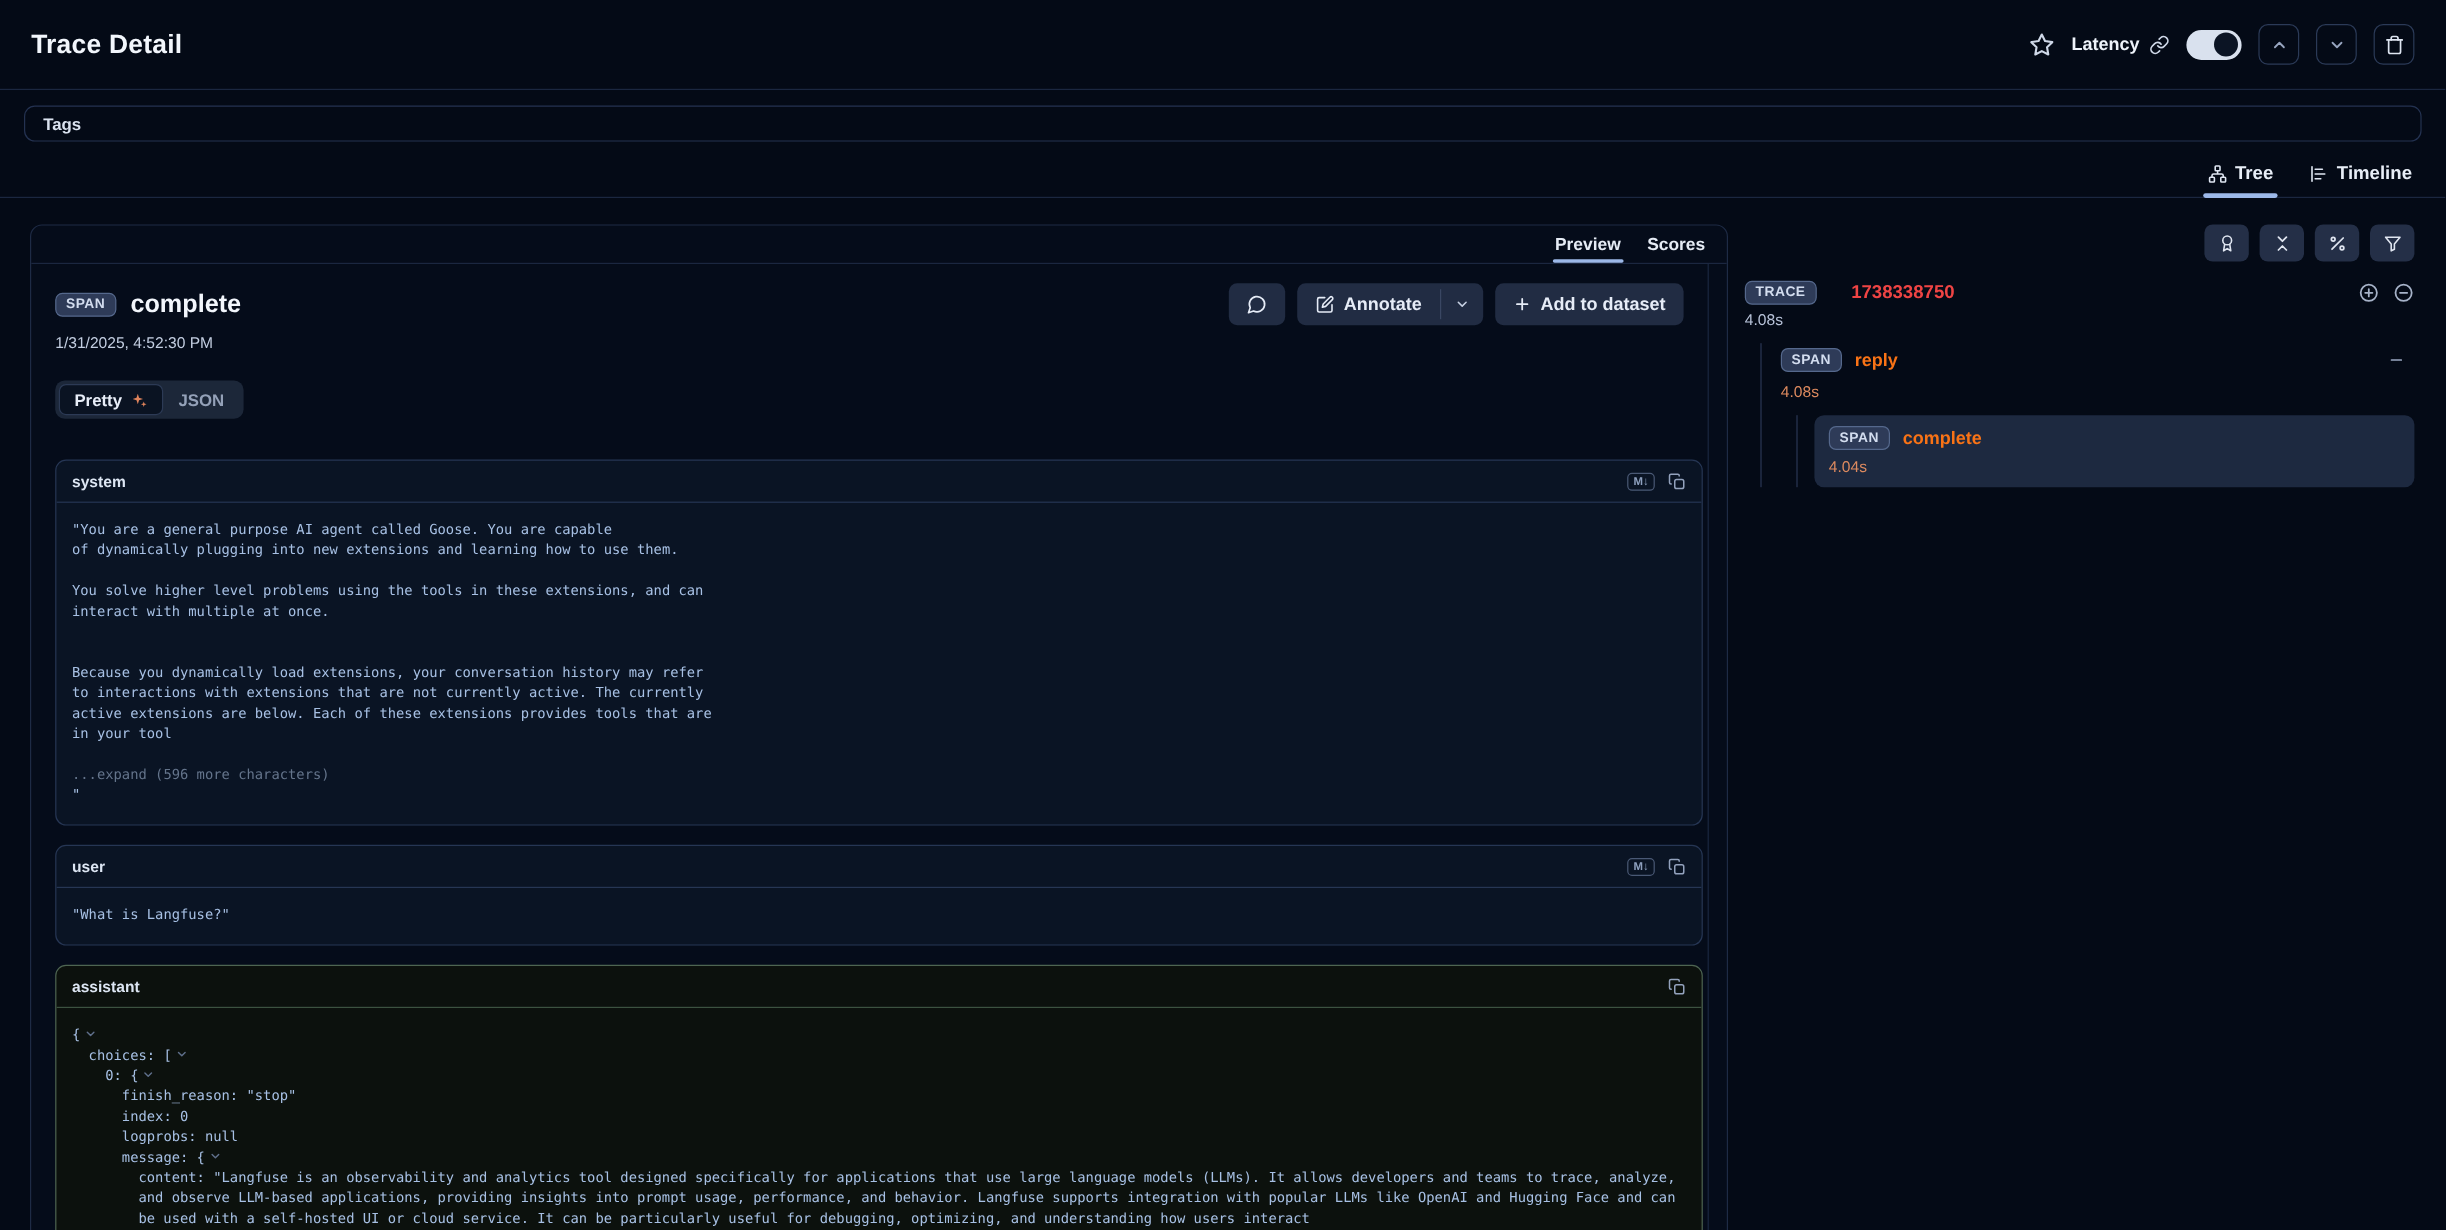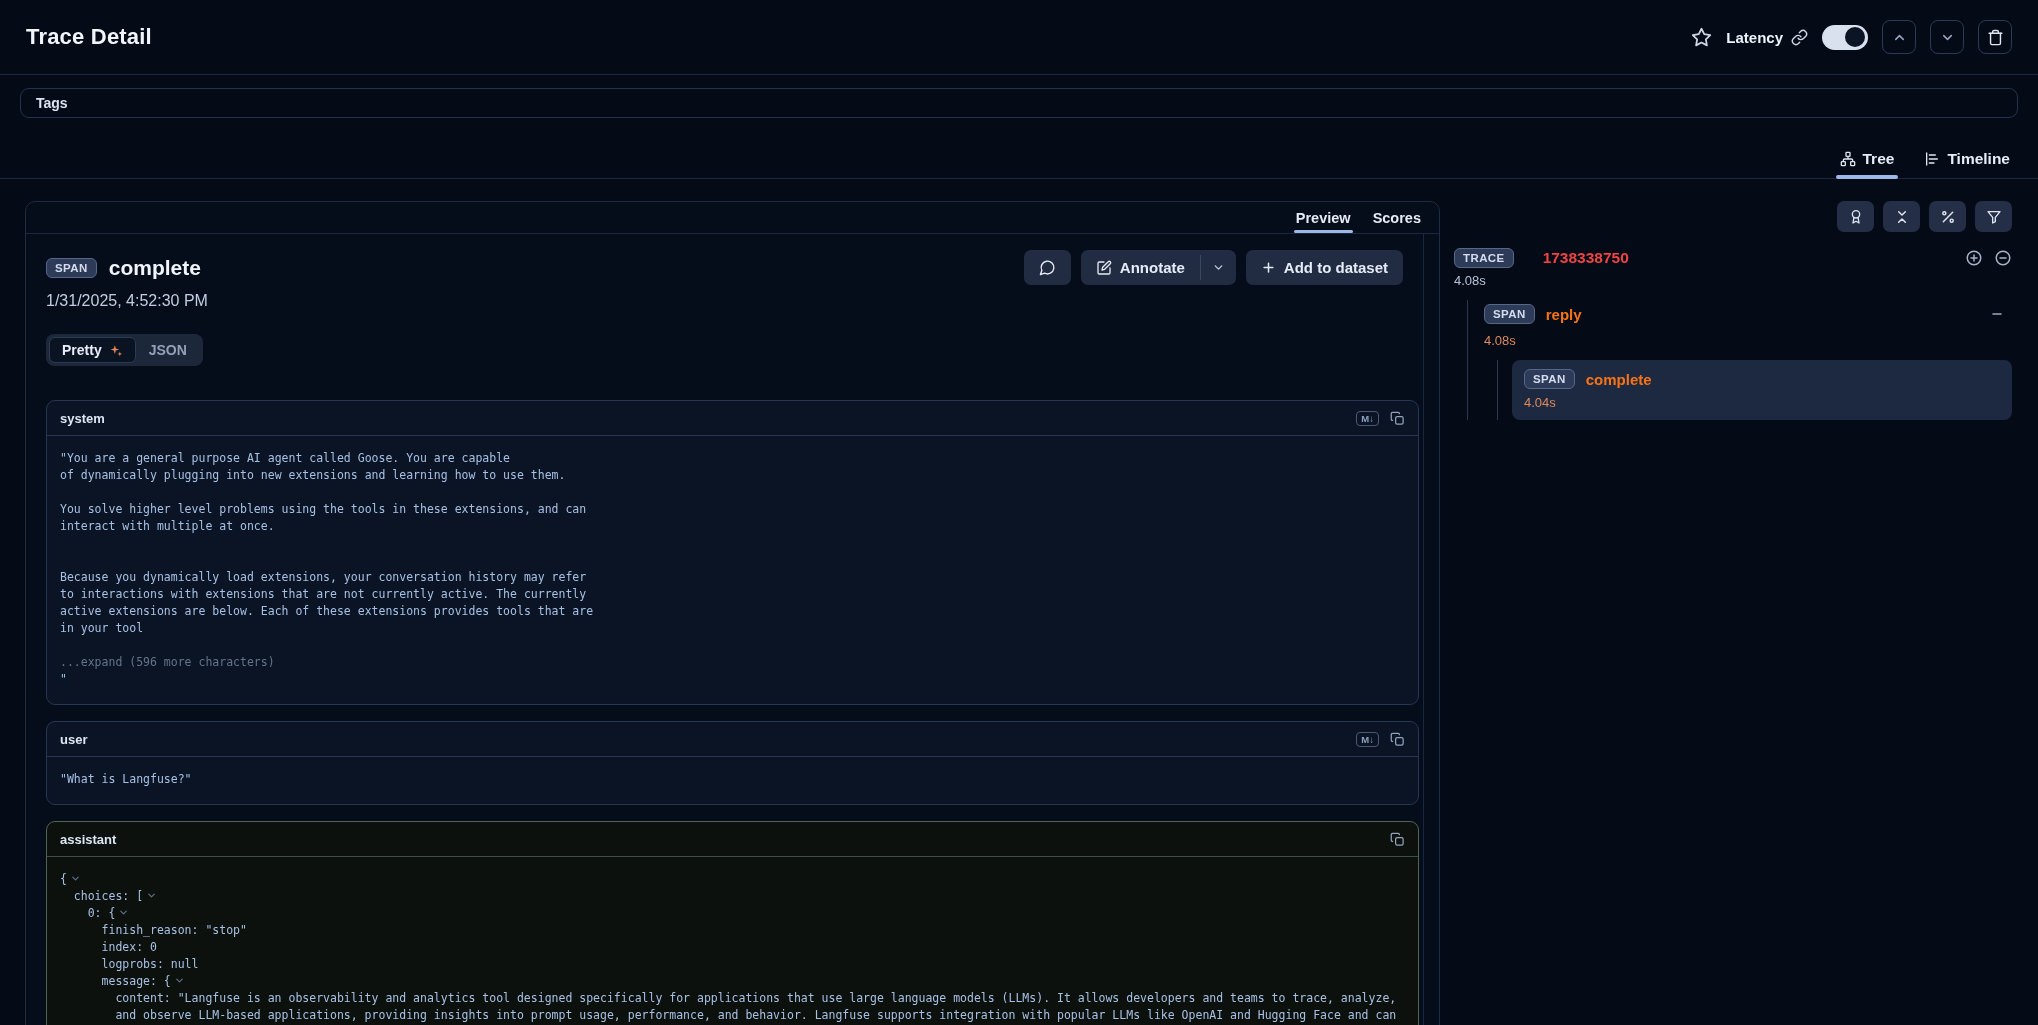--- a/index.html
+++ b/index.html
@@ -25,21 +25,21 @@
             display:flex; align-items:center; justify-content:center; color:#97a5bf; cursor:pointer; }
   .sq-btn.bright { color:#dfe6f2; }
   .topbar-divider { position:absolute; left:0; top:74px; width:100%; height:1px; background:#1b2740; }
 
   
   .tags-bar { margin:14px 20px 0; height:30px; border:1px solid #243251; border-radius:9px;
               display:flex; align-items:center; padding:0 15px; cursor:pointer; }
   .tags-label { font-size:14px; font-weight:700; color:#dbe3f0; }
 
   
-  .viewtabs-row { margin-top:24px; border-bottom:1px solid #1b2740; display:flex; justify-content:flex-end;
+  .viewtabs-row { margin-top:10px; border-bottom:1px solid #1b2740; display:flex; justify-content:flex-end;
                   gap:26px; padding:0 26px; }
   .viewtab { position:relative; display:flex; align-items:center; gap:7px; padding:8px 2px 10px;
              font-size:15.5px; font-weight:600; color:#e8eef7; cursor:pointer; }
   .viewtab .vicon { color:#dfe6f2; }
   .viewtab.active::after { content:""; position:absolute; left:-2px; right:-2px; bottom:-1px; height:4px;
                            background:#9cb8e8; border-radius:3px; }
 
   
   .content { display:flex; align-items:flex-start; padding-top:22px; }
 
@@ -64,21 +64,21 @@
   .obs-actions { margin-left:auto; display:flex; align-items:center; gap:10px; margin-right:16px; }
   .action-btn { background:#212c43; border:none; border-radius:7px; height:35px; display:flex; align-items:center;
                 gap:8px; padding:0 15px; color:#e6ecf7; font-size:15px; font-weight:600; cursor:pointer;
                 font-family:"Liberation Sans",sans-serif; }
   .split-btn { display:flex; align-items:stretch; background:#212c43; border-radius:7px; overflow:hidden; }
   .split-main { display:flex; align-items:center; gap:8px; padding:0 15px; height:35px; color:#e6ecf7;
                 font-size:15px; font-weight:600; cursor:pointer; }
   .split-sep { width:1px; background:#3a4763; margin:5px 0; }
   .split-caret { display:flex; align-items:center; padding:0 11px; color:#c6d0e2; cursor:pointer; }
 
-  .obs-timestamp { margin-top:7px; font-size:16px; color:#c2cde0; }
+  .obs-timestamp { margin-top:7px; font-size:13px; color:#c2cde0; }
   .latency-pill { display:inline-flex; margin-top:12px; border:1px solid #2c3a57; border-radius:999px;
                   padding:3px 11px; font-size:13.5px; font-weight:600; color:#d5deee; }
 
   .format-toggle { display:inline-flex; margin-top:24px; background:#1c2739; border-radius:8px; padding:3px; }
   .format-seg { display:flex; align-items:flex-end; gap:7px; font-size:14px; font-weight:600; color:#94a1b8;
                 padding:5px 13px; border-radius:6px; cursor:pointer; }
   .format-seg.active { background:#0a1322; color:#e8eef8; border:1px solid #2c3a55; padding:4px 12px; }
 
   
   .panel { border:1px solid #263654; border-radius:9px; background:#0a1424; margin-top:16px; overflow:hidden; }

